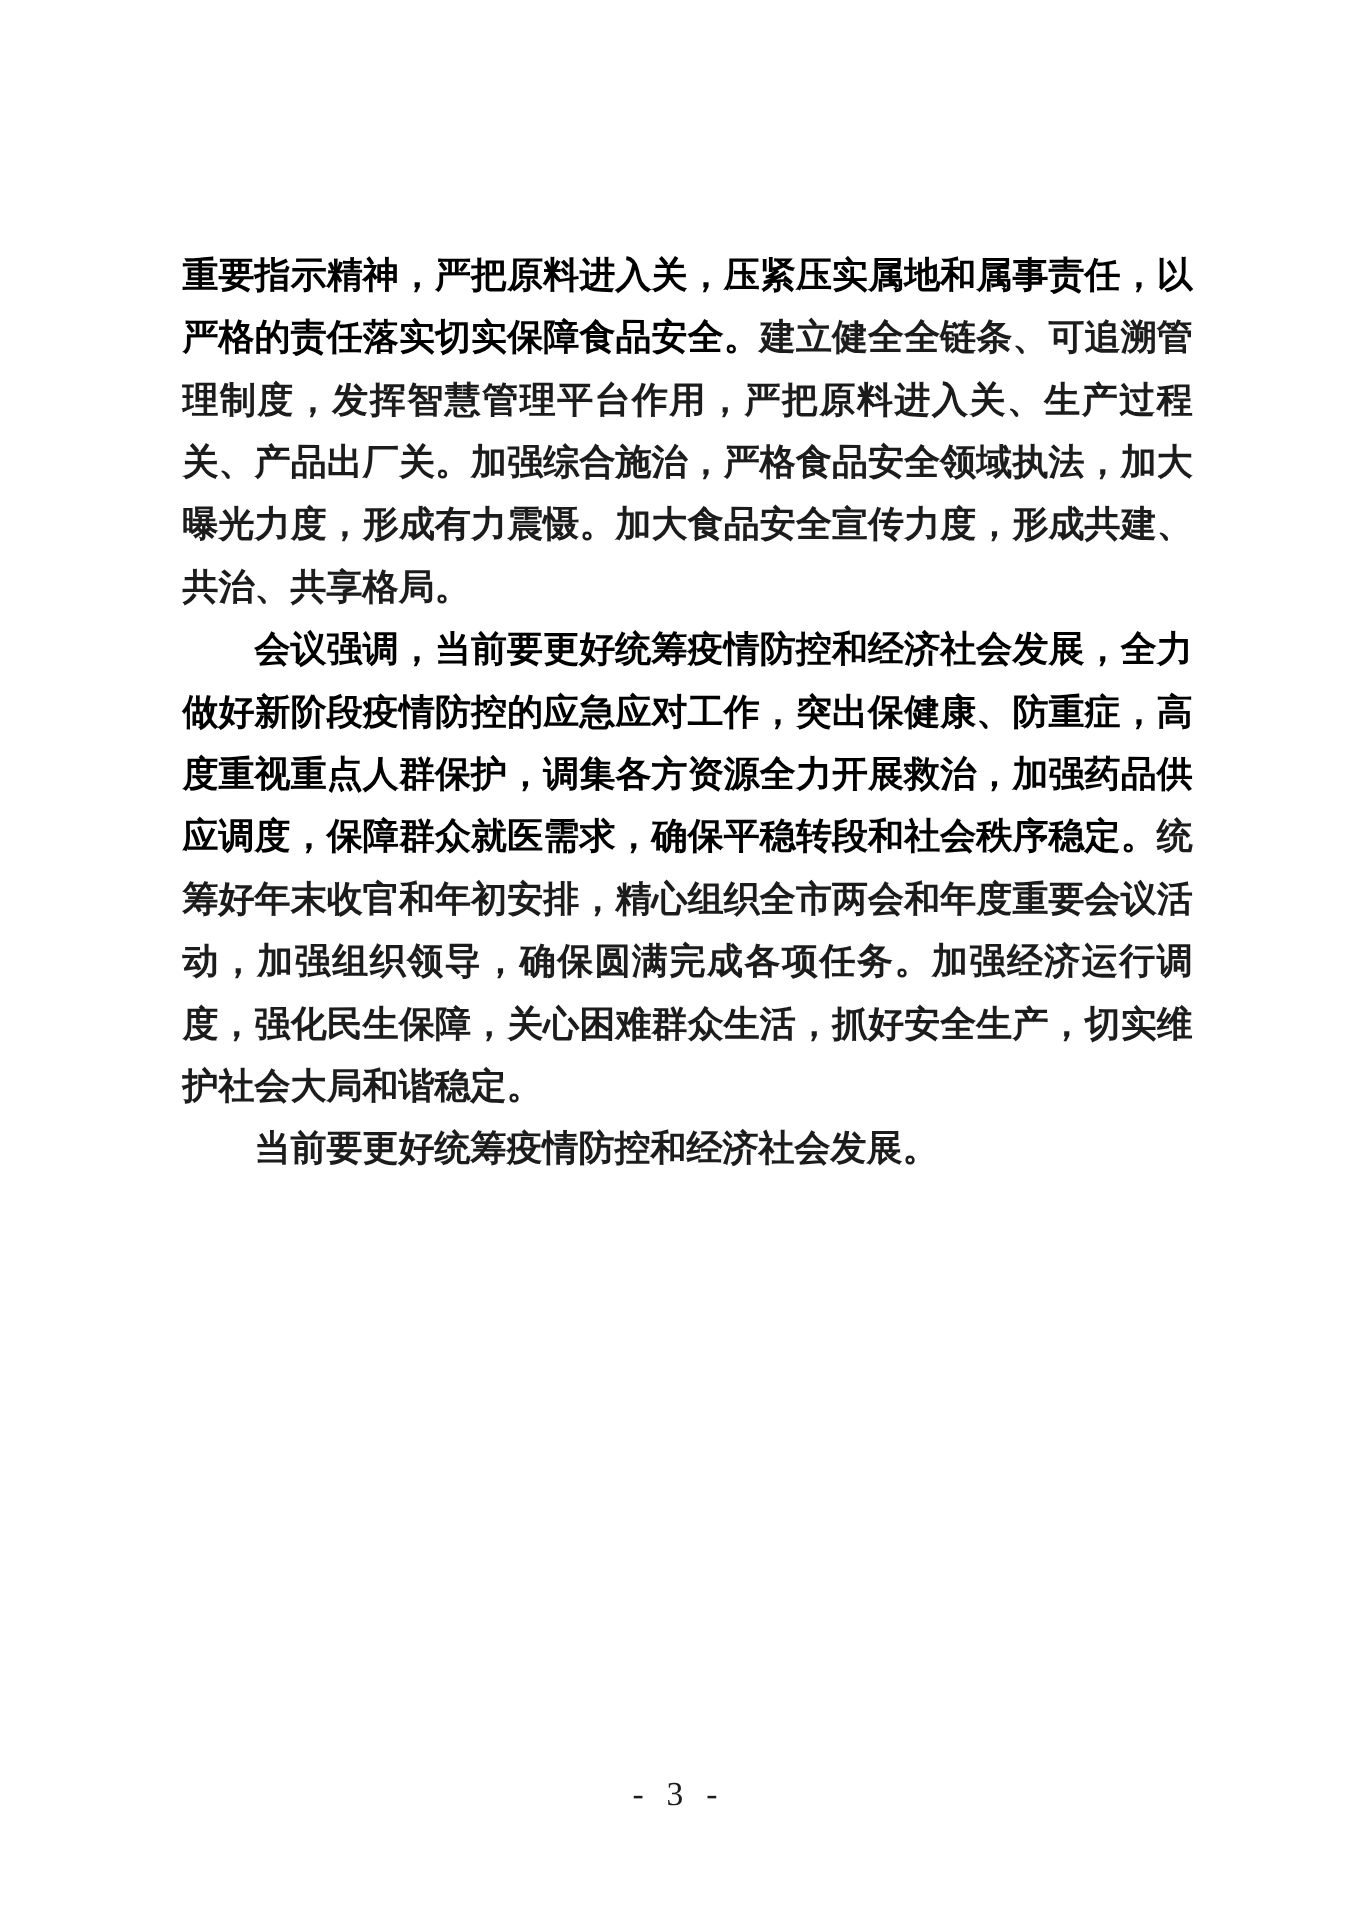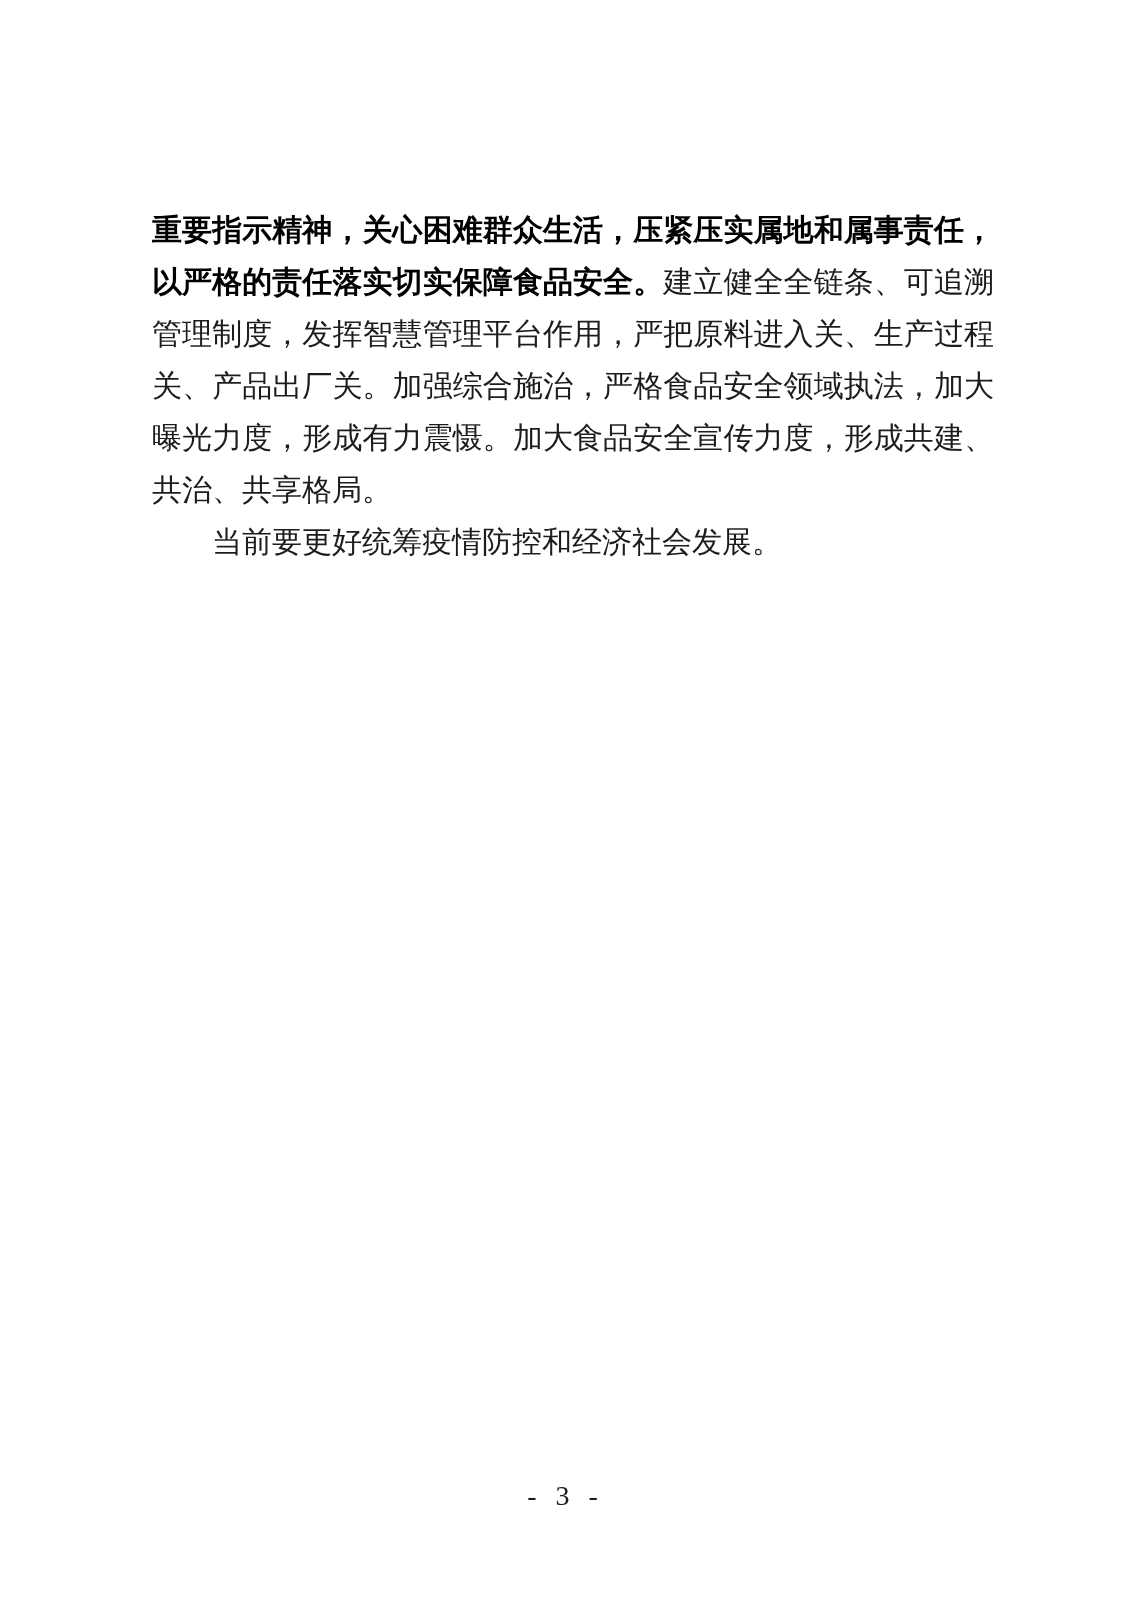--- a/index.html
+++ b/index.html
@@ -31,21 +31,21 @@
     font-size: 30px;
     line-height: 52px;
     text-align: justify;
     color: var(--text-color);
     letter-spacing: 0;
   }
   .para.indent {
     text-indent: 60px;
   }
   .run {
-    font-weight: normal;
+    font-weight: bold;
     font-family: "Liberation Serif", "DejaVu Serif", serif;
   }
   .run.bold {
     font-weight: bold;
     color: var(--bold-color);
     font-family: "DejaVu Sans", "Liberation Sans", sans-serif;
   }
   .page-footer {
     position: absolute;
     left: 0;
@@ -58,17 +58,18 @@
     font-family: "Liberation Serif", "DejaVu Serif", serif;
     letter-spacing: 6px;
   }
 </style>
 </head>
 <body>
 
 <div class="page">
   <div class="document-body">
 
-  <p class="para"><span class="run bold">重要指示精神，关心困难群众生活，压紧压实属地和属事责任，以严格的责任落实切实保障食品安全。</span><span class="run">建立健全全链条、可追溯管理制度，发挥智慧管理平台作用，严把原料进入关、生产过程关、产品出厂关。加强综合施治，严格食品安全领域执法，加大曝光力度，形成有力震慑。加大食品安全宣传力度，形成共建、共治、共享格局。</span></p>
+  <p class="para"><span class="run bold">重要指示精神，严把原料进入关，压紧压实属地和属事责任，以严格的责任落实切实保障食品安全。</span><span class="run">建立健全全链条、可追溯管理制度，发挥智慧管理平台作用，严把原料进入关、生产过程关、产品出厂关。加强综合施治，严格食品安全领域执法，加大曝光力度，形成有力震慑。加大食品安全宣传力度，形成共建、共治、共享格局。</span></p>
+      <p class="para indent"><span class="run bold">会议强调，当前要更好统筹疫情防控和经济社会发展，全力做好新阶段疫情防控的应急应对工作，突出保健康、防重症，高度重视重点人群保护，调集各方资源全力开展救治，加强药品供应调度，保障群众就医需求，确保平稳转段和社会秩序稳定。</span><span class="run">统筹好年末收官和年初安排，精心组织全市两会和年度重要会议活动，加强组织领导，确保圆满完成各项任务。加强经济运行调度，强化民生保障，关心困难群众生活，抓好安全生产，切实维护社会大局和谐稳定。</span></p>
       <p class="para indent"><span class="run">当前要更好统筹疫情防控和经济社会发展。</span></p>
     </div>
   <div class="page-footer">- 3 -</div>
 </div>
 
 </body></html>

